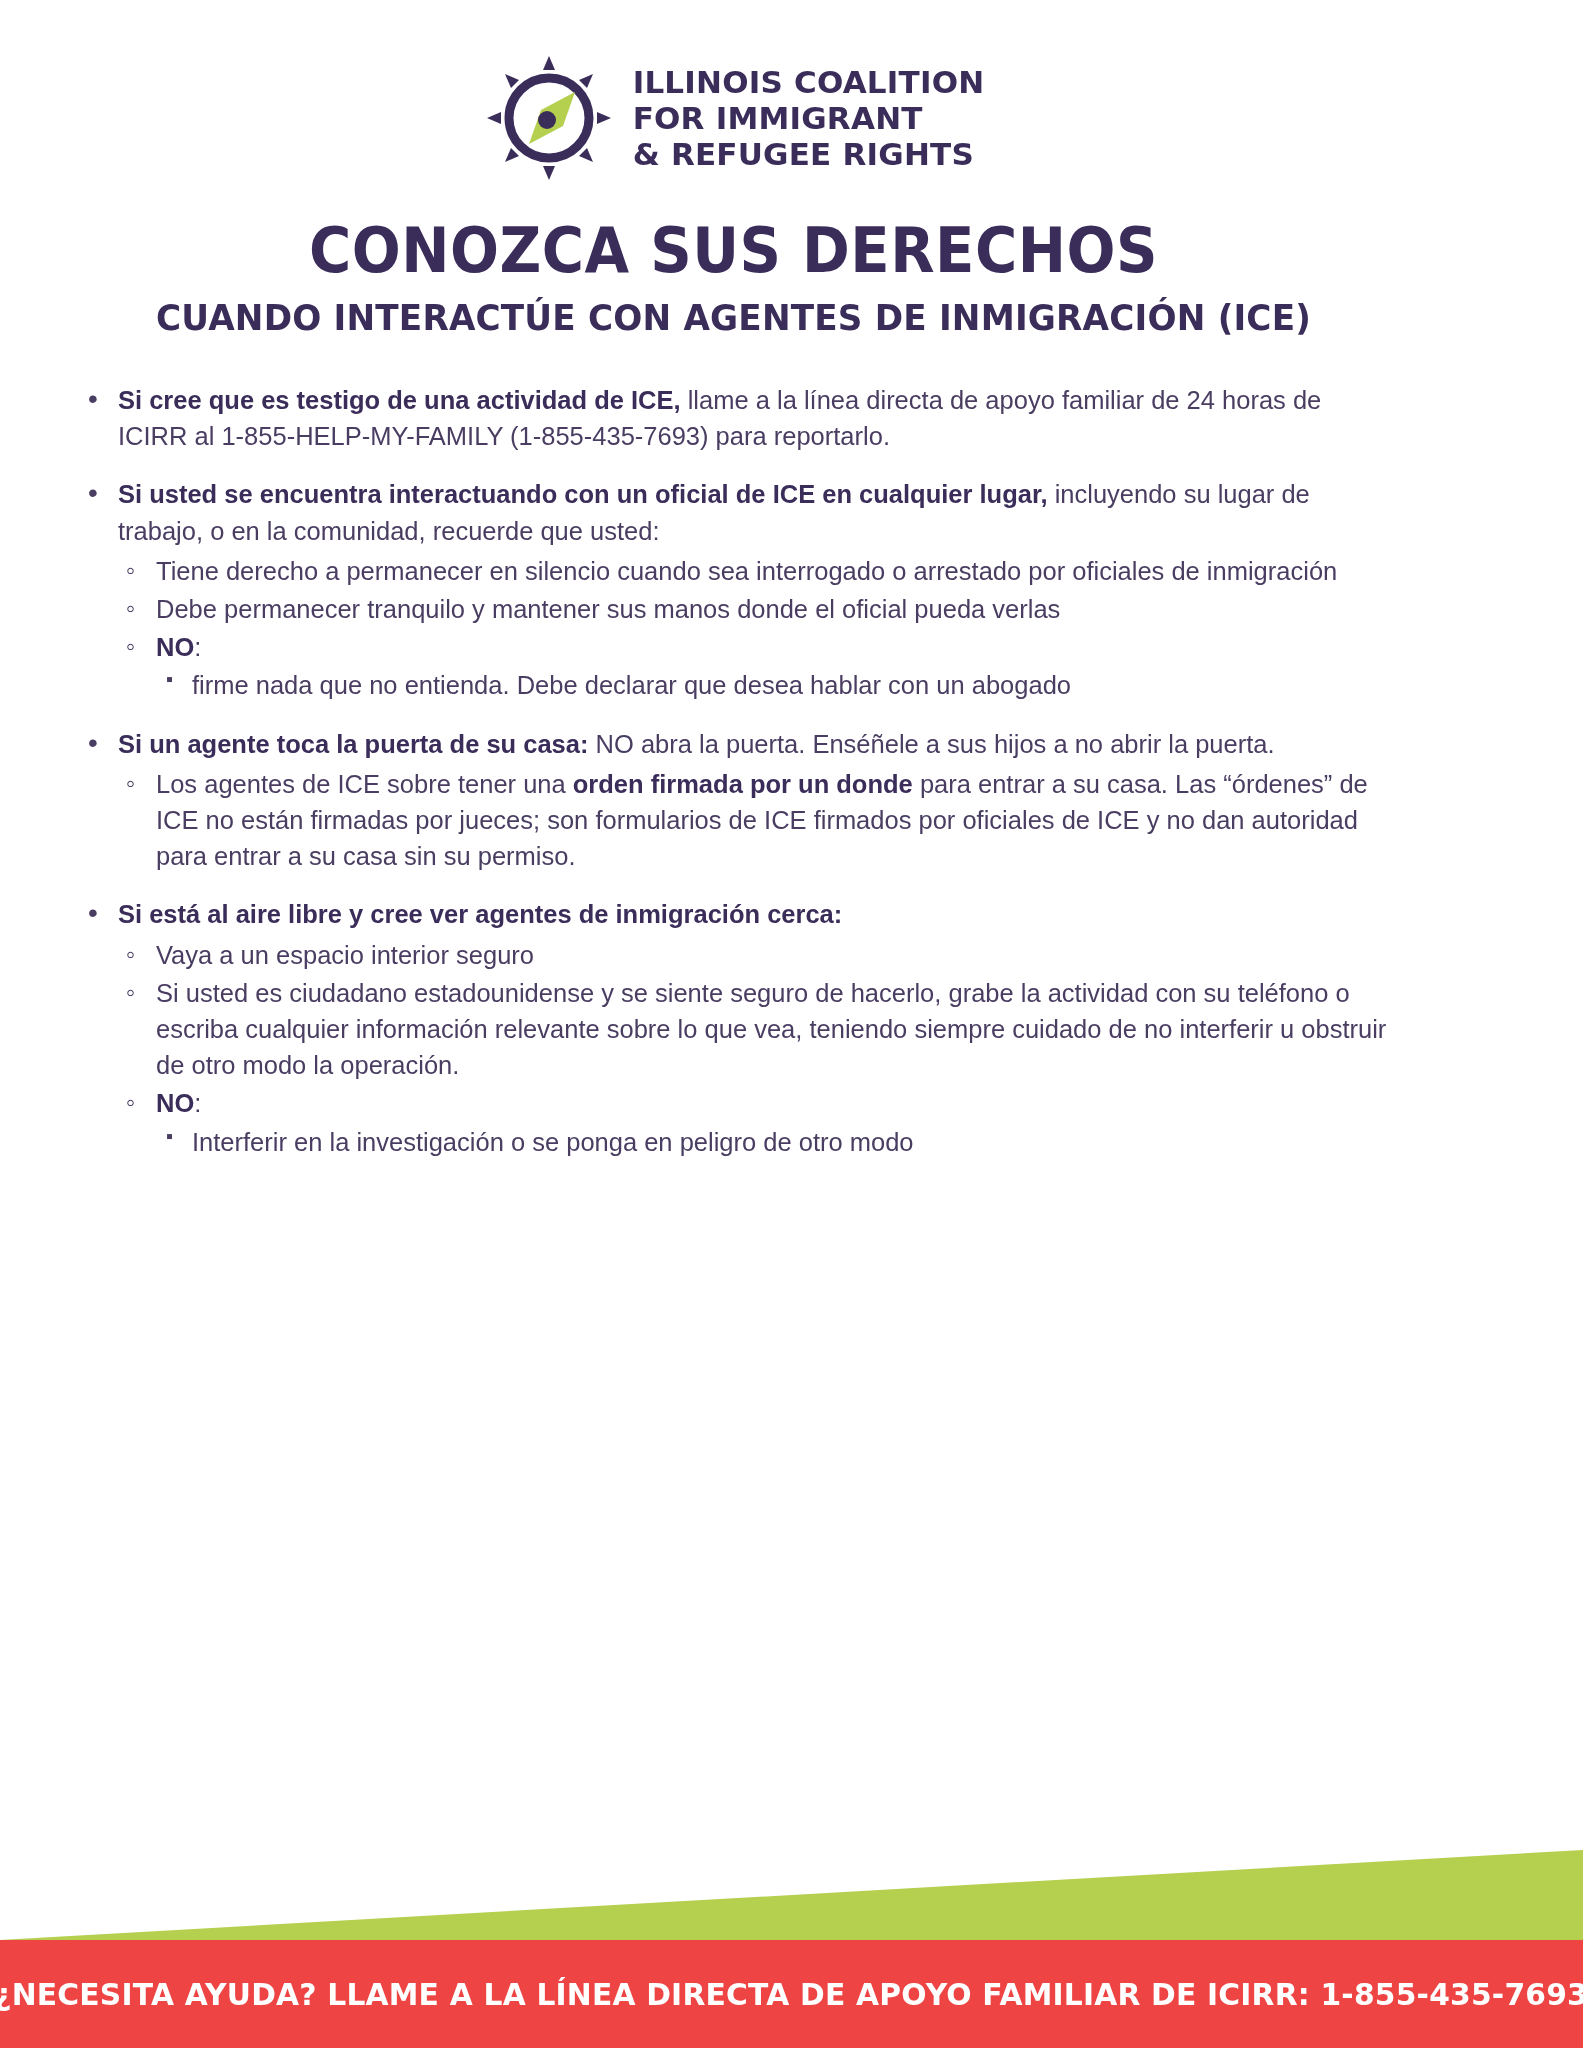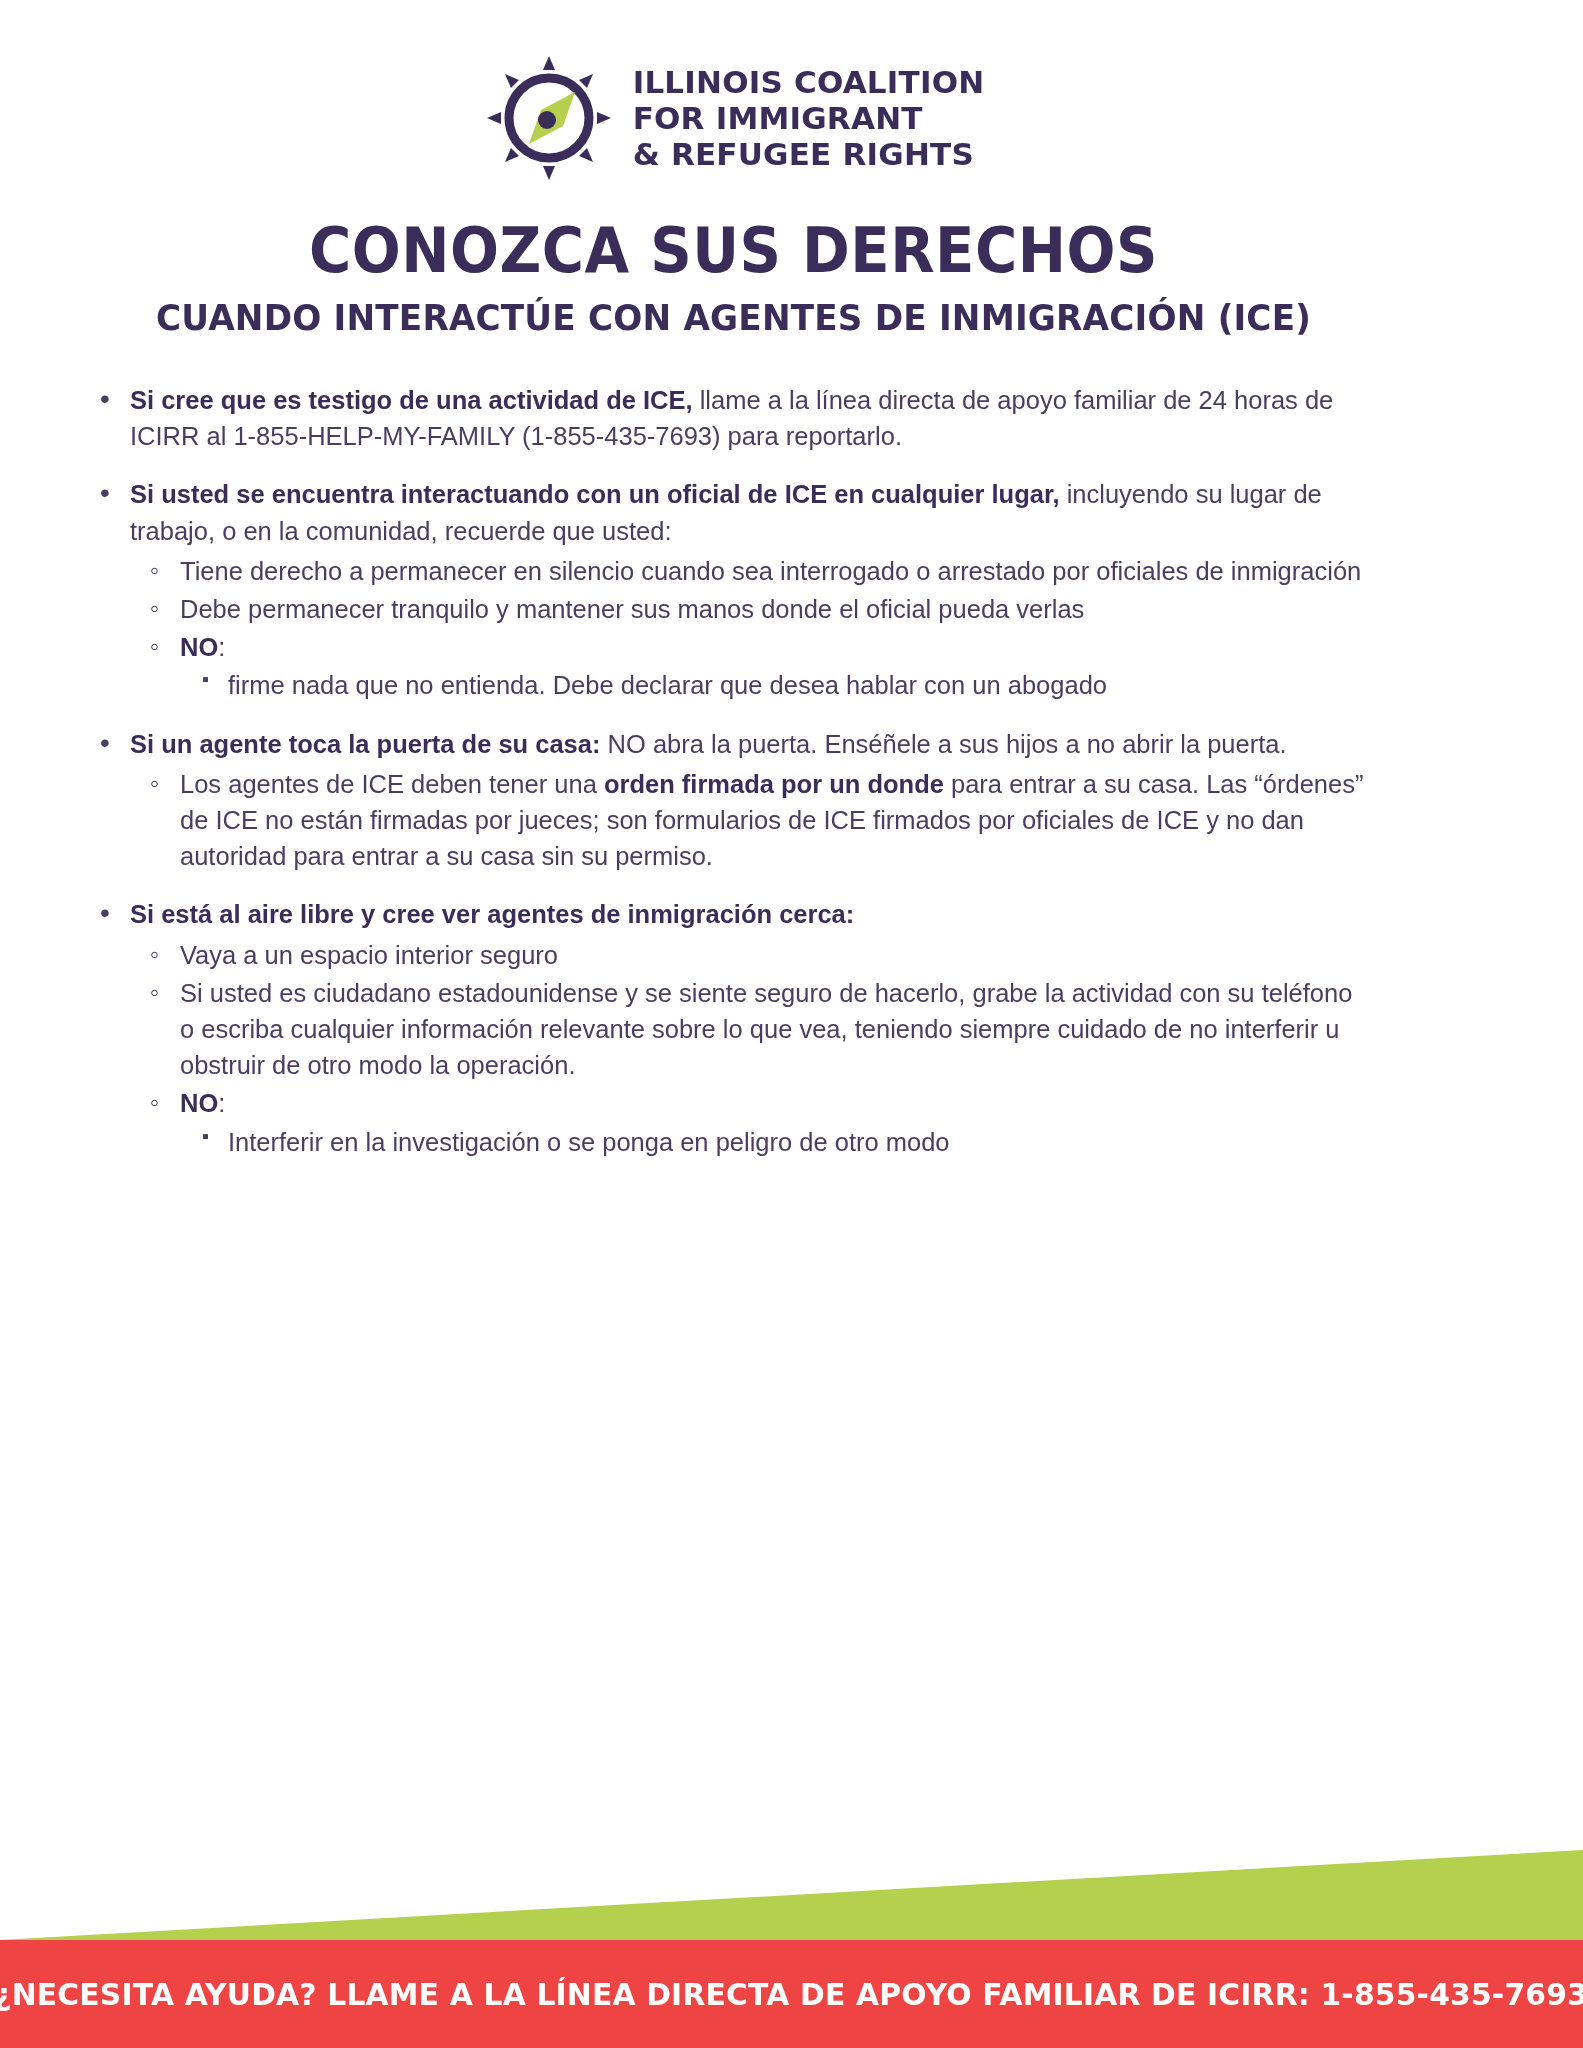--- a/index.html
+++ b/index.html
@@ -70,21 +70,21 @@
 
   
   .content {
     margin: 44px 72px 0 78px;
     font-size: 25.5px;
     line-height: 1.42;
     color: #4a3d62;
   }
   ul {
     list-style: none;
-    margin: 12px;
+    margin: 0;
     padding: 0;
   }
   li {
     position: relative;
   }
 
   
   .lvl1 > li {
     padding-left: 40px;
     margin-bottom: 22px;
@@ -215,21 +215,21 @@
               <li>firme nada que no entienda.  Debe declarar que desea hablar con un abogado</li>
             </ul>
           </li>
         </ul>
       </li>
 
       <li>
         <span class="bold">Si un agente toca la puerta de su casa:</span><span> NO abra la puerta. Enséñele a sus hijos a no abrir la puerta.</span>
         <ul class="lvl2">
           <li>
-            <span>Los agentes de ICE deben tener una </span><span class="bold">orden firmada por un donde</span><span> para entrar a su casa. Las “órdenes” de ICE no están firmadas por jueces; son formularios de ICE firmados por oficiales de ICE y no dan autoridad para entrar a su casa sin su permiso.</span>
+            <span>Los agentes de ICE sobre tener una </span><span class="bold">orden firmada por un donde</span><span> para entrar a su casa. Las “órdenes” de ICE no están firmadas por jueces; son formularios de ICE firmados por oficiales de ICE y no dan autoridad para entrar a su casa sin su permiso.</span>
           </li>
         </ul>
       </li>
 
       <li>
         <span class="bold">Si está al aire libre y cree ver agentes de inmigración cerca:</span>
         <ul class="lvl2">
           <li>Vaya a un espacio interior seguro</li>
           <li>Si usted es ciudadano estadounidense y se siente seguro de hacerlo, grabe la actividad con su teléfono o escriba cualquier información relevante sobre lo que vea, teniendo siempre cuidado de no interferir u obstruir de otro modo la operación.</li>
           <li>

